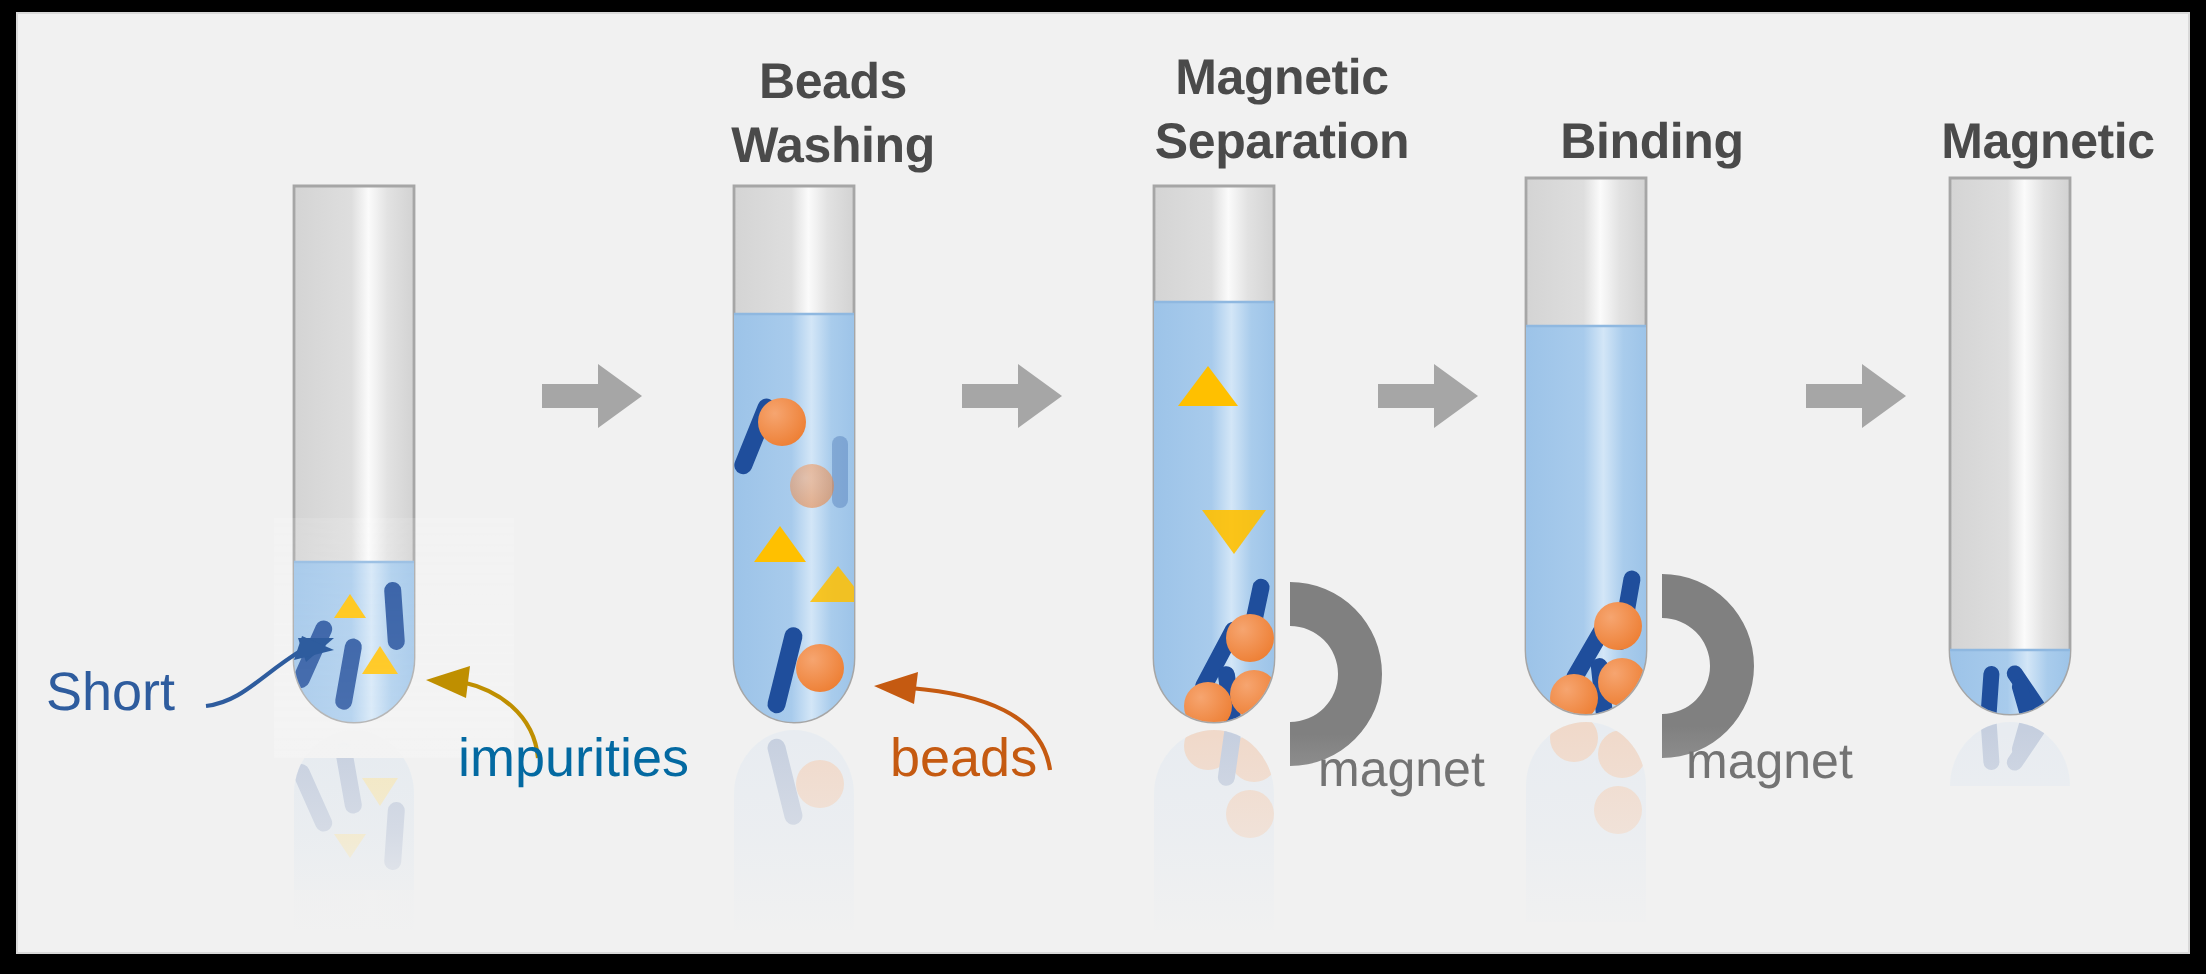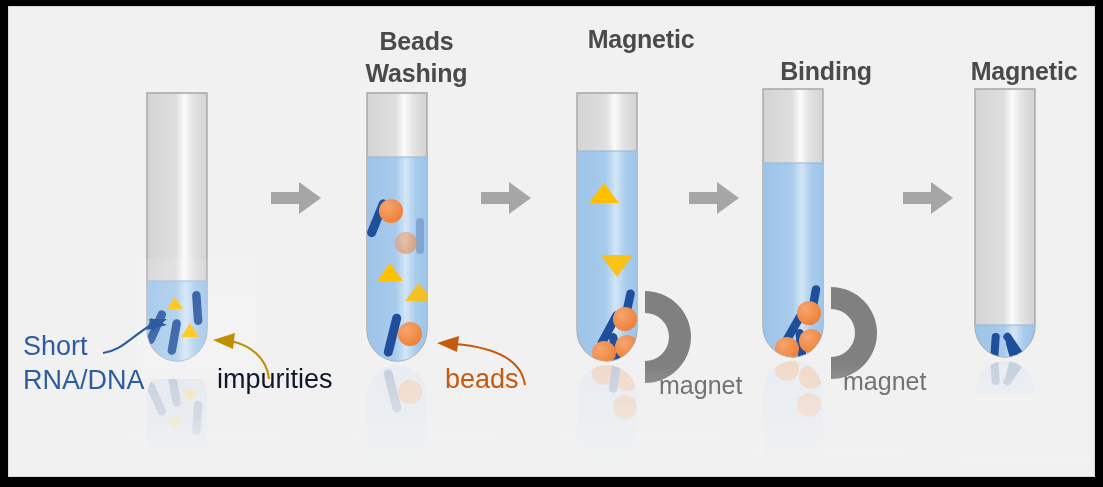--- a/index.html
+++ b/index.html
@@ -110,28 +110,27 @@
       <div style="position:absolute;left:120px;top:360px;width:150px;height:110px;
                   background:linear-gradient(to bottom, rgba(241,241,241,0) 0%, rgba(241,241,241,0.35) 45%, rgba(241,241,241,1) 95%);"></div>
 
       <svg width="95" height="60" viewBox="0 0 95 60" style="position:absolute;left:88px;top:296px;">
         <path d="M6,50 C24,48 34,34 54,22" stroke="#2e5c9e" stroke-width="2.1" fill="none"></path>
         <polygon points="70,16 52,16 56,28" fill="#2e5c9e"></polygon>
         <polygon points="70,22 50,27 54,15" fill="#2e5c9e"></polygon>
       </svg>
       <div class="callout-text" style="left:14px;top:322px;font-size:27px;line-height:34px;color:#2e5c9e;">
         <div>Short</div>
-        <div>RNA/DNA</div>
       </div>
 
       <svg width="130" height="70" viewBox="0 0 130 70" style="position:absolute;left:196px;top:310px;">
         <path d="M64,62 C62,40 44,28 26,24" stroke="#bf8f00" stroke-width="2.1" fill="none"></path>
         <polygon points="8,23 30,16 28,32" fill="#bf8f00"></polygon>
       </svg>
-      <div class="callout-text" style="left:208px;top:357px;font-size:27px;color:#0f172a;">impurities</div>
+      <div class="callout-text" style="left:220px;top:357px;font-size:27px;color:#0369a1;">impurities</div>
     </div>
 
     <svg class="arrow" width="52" height="34" viewBox="0 0 52 34" style="left:262px;top:174px;">
       <polygon points="0,11 28,11 28,1 50,17 28,33 28,23 0,23" fill="#a6a6a6"></polygon>
     </svg>
 
     <div class="step" style="left:320px;width:175px;">
       <div class="step-title" style="top:18px;">
         <div>Beads</div>
         <div>Washing</div>
@@ -184,20 +183,21 @@
       <div class="callout-text" style="left:116px;top:357px;font-size:27px;color:#c55a11;">beads</div>
     </div>
 
     <svg class="arrow" width="52" height="34" viewBox="0 0 52 34" style="left:472px;top:174px;">
       <polygon points="0,11 28,11 28,1 50,17 28,33 28,23 0,23" fill="#a6a6a6"></polygon>
     </svg>
 
     <div class="step" style="left:532px;width:200px;">
       <div class="step-title" style="top:16px;">
         <div>Magnetic</div>
+        <div>Separation</div>
       </div>
 
       <svg class="tube" width="170" height="380" viewBox="0 0 170 380" style="left:26px;top:78px;">
         <defs>
           <clipPath id="clipTube3">
             <path d="M10,8 L70,8 L70,244 A30,32 0 0 1 10,244 Z"></path>
           </clipPath>
           <radialGradient id="beadG3" cx="0.35" cy="0.32" r="0.78">
             <stop offset="0%" stop-color="#f6a570"></stop>
             <stop offset="100%" stop-color="#ed7d31"></stop>

